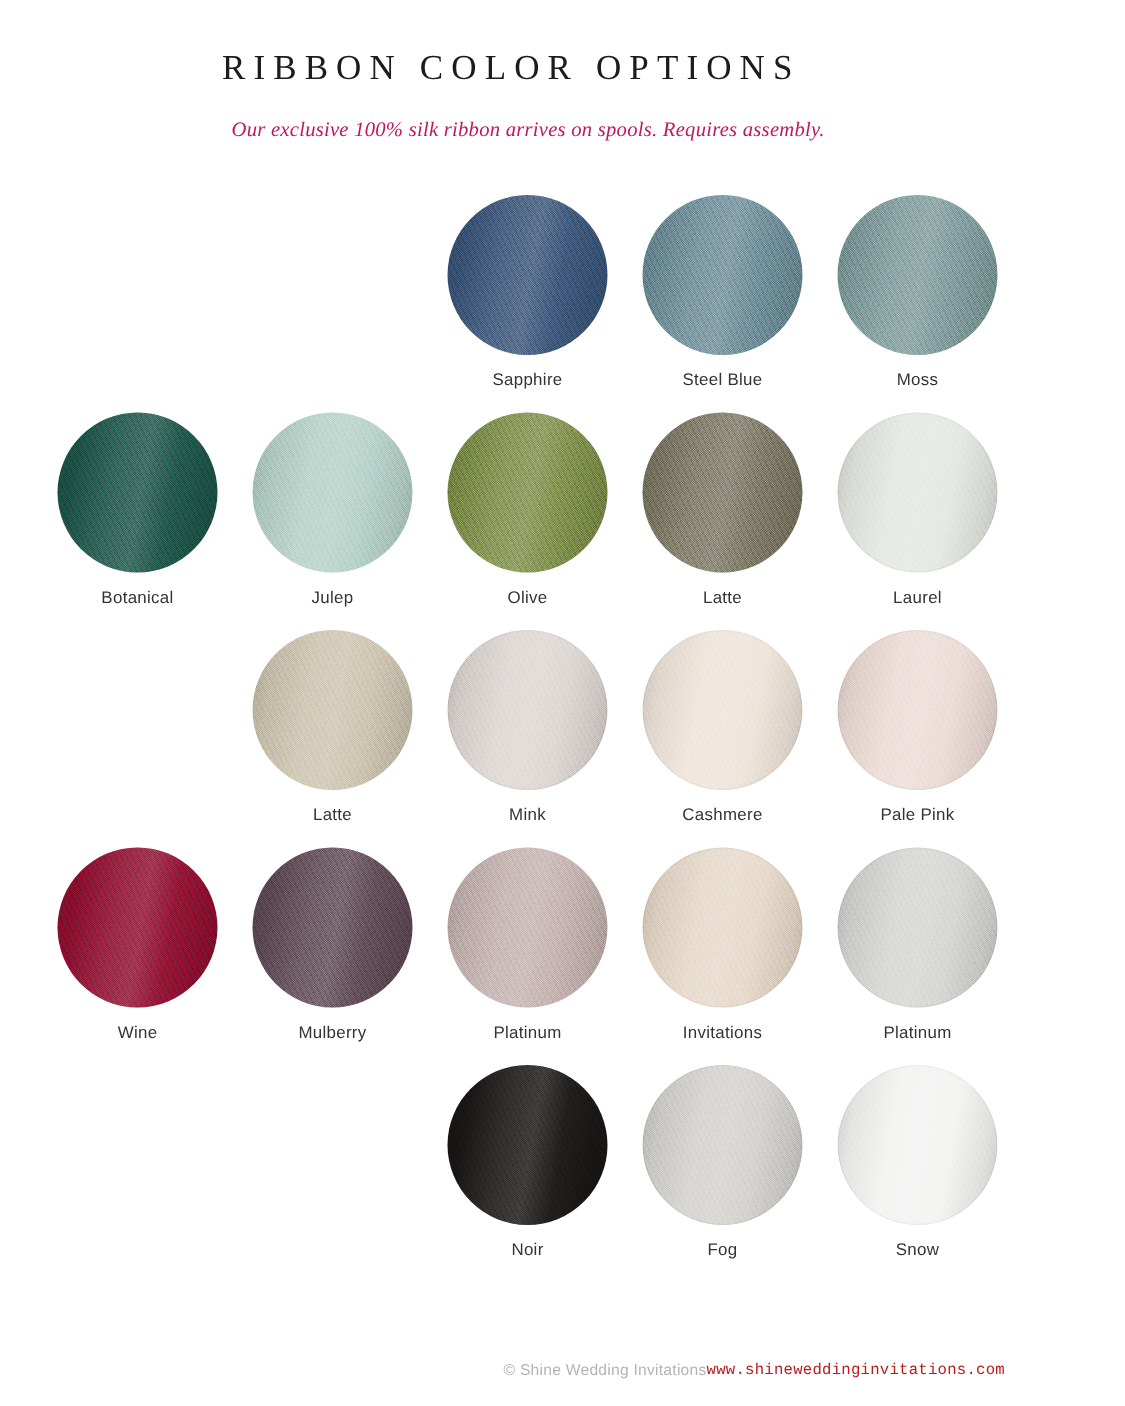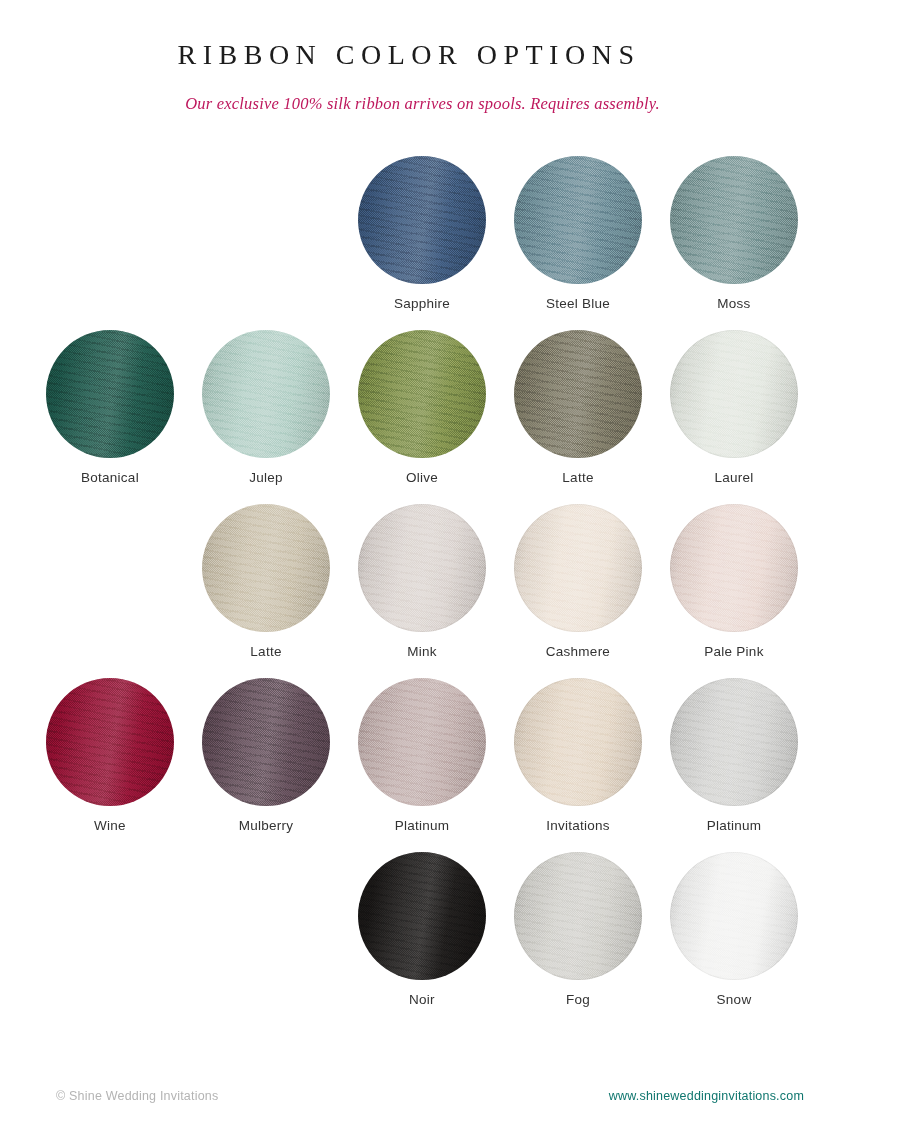--- a/index.html
+++ b/index.html
@@ -135,32 +135,32 @@
   
   .footer {
     position: absolute;
     left: 0;
     right: 0;
     bottom: 19px;
     height: 20px;
     padding: 0 8px;
     box-sizing: border-box;
     display: flex;
-    justify-content: space-between;
+    justify-content: flex-end;
     align-items: center;
-    margin-left: 48px;
   }
   .footer-text {
     font-family: "Liberation Sans", sans-serif;
     font-size: 12.5px;
     color: #b4b4b4;
     letter-spacing: 0.2px;
   }
   .footer-url {
-    color: #0f766e;
+    color: #b91c1c;
+    font-family: Liberation Mono, monospace;
   }
 </style>
 </head>
 <body>
 
 <div class="page">
 
   <div class="header">
     <h1 class="page-title">RIBBON COLOR OPTIONS</h1>
     <p class="page-subtitle">Our exclusive 100% silk ribbon arrives on spools. Requires assembly.</p>

